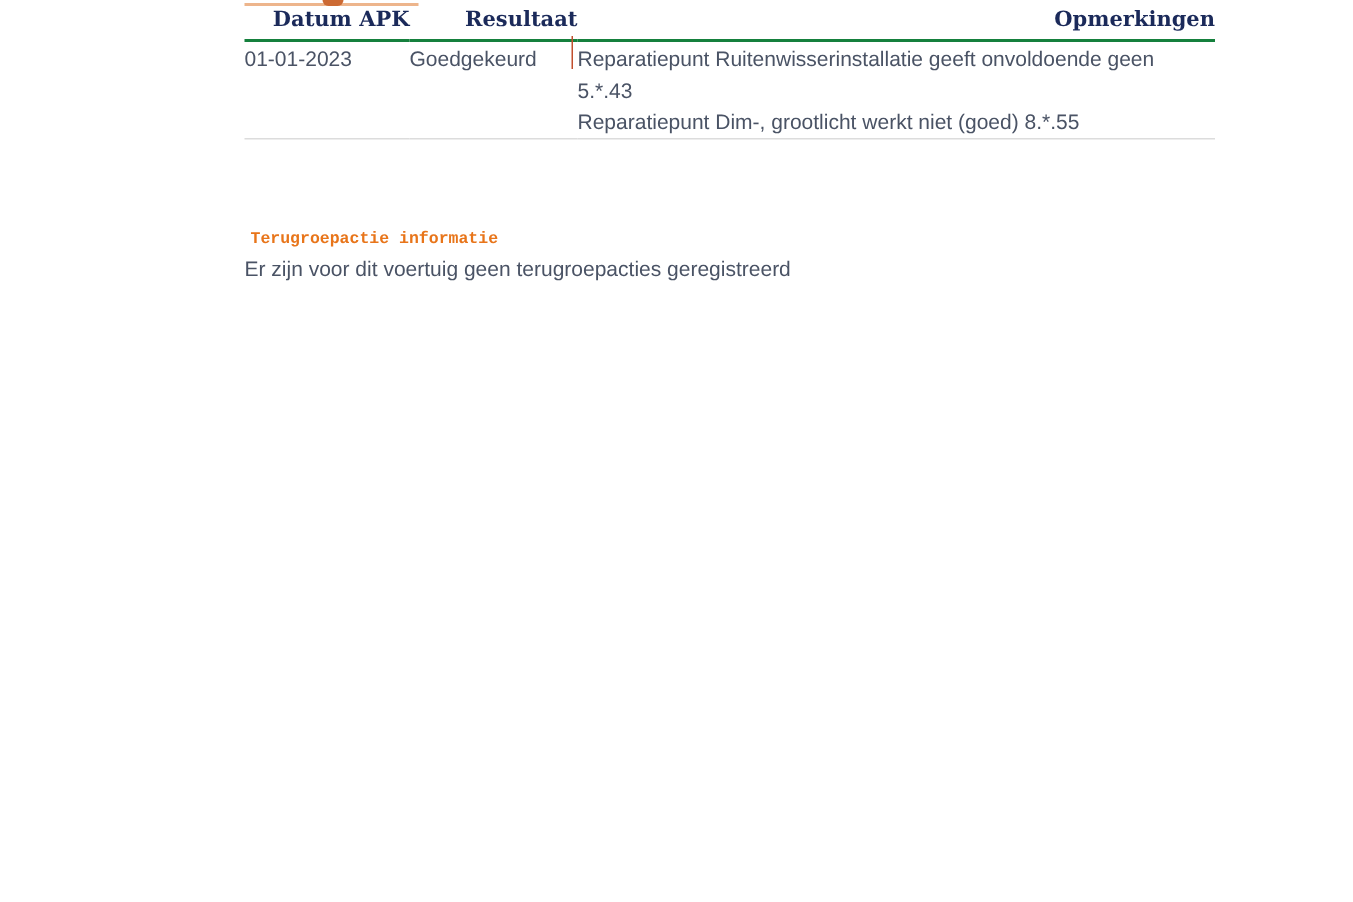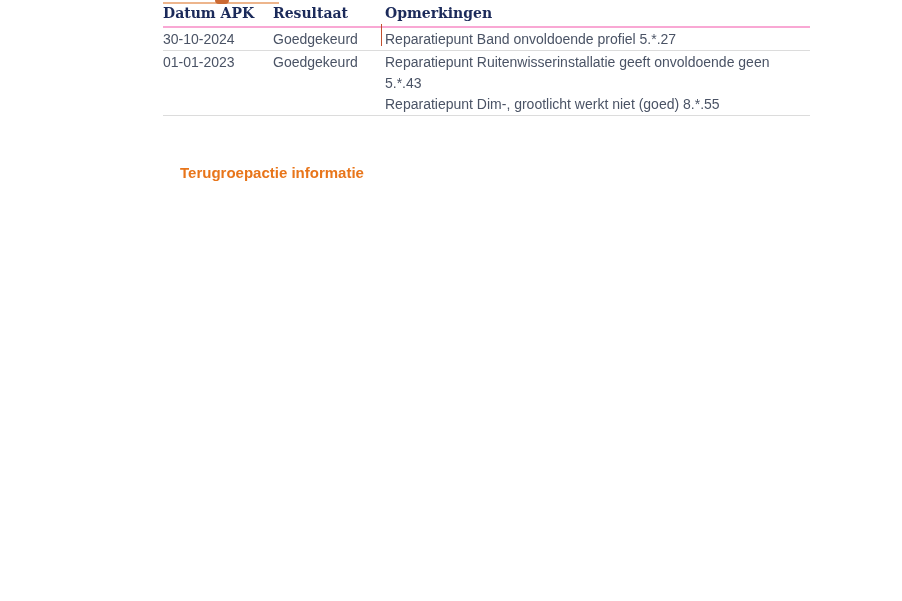--- a/index.html
+++ b/index.html
@@ -47,28 +47,28 @@
   }
   table.apk {
     border-collapse: collapse;
     table-layout: fixed;
     width: 647px;
     margin-top: 6px;
   }
   table.apk col.c1 { width: 110px; }
   table.apk col.c2 { width: 112px; }
   table.apk th {
-    text-align: left;
+    text-align: right;
     font-family: "DejaVu Serif", "Liberation Serif", serif;
     font-weight: bold;
     font-size: 14px;
     line-height: 14px;
     color: #1b2a5a;
     padding: 0 0 6px 0;
-    border-bottom: 2px solid #f9a8d4;
+    border-bottom: 2px solid #15803d;
   }
   table.apk td {
     font-family: "Liberation Sans", sans-serif;
     font-size: 14px;
     line-height: 21px;
     color: #4a5365;
     vertical-align: top;
     padding: 1px 0 0 0;
     border-bottom: 1px solid #dcdcdc;
   }
@@ -79,26 +79,26 @@
     left: 218px;
     top: 24px;
     width: 1px;
     height: 22px;
     background: #c14f2e;
   }
   .recall-heading {
     position: absolute;
     left: 0;
     top: 148px;
-    font-family: Liberation Sans, sans-serif;
+    font-family: Liberation Mono, monospace;
     font-weight: bold;
-    font-size: 15px;
+    font-size: 11px;
     line-height: 16px;
     color: #e8751a;
-    margin: 17px;
+    margin: 4px;
   }
   .recall-body {
     position: absolute;
     left: 0;
     top: 170px;
     font-family: "Liberation Sans", sans-serif;
     font-size: 14px;
     line-height: 18px;
     color: #4a5365;
     margin: 0;
@@ -122,35 +122,29 @@
     </colgroup>
     <thead>
       <tr>
         <th>Datum APK</th>
         <th>Resultaat</th>
         <th>Opmerkingen</th>
       </tr>
     </thead>
     <tbody>
       <tr>
-        <td>30-10-2024</td>
-        <td>Goedgekeurd</td>
-        <td>
-          <span class="opm-line">Reparatiepunt Band onvoldoende profiel 5.*.27</span>
-        </td>
-      </tr>
-      <tr>
         <td>01-01-2023</td>
         <td>Goedgekeurd</td>
         <td>
           <span class="opm-line">Reparatiepunt Ruitenwisserinstallatie geeft onvoldoende geen</span>
           <span class="opm-line">5.*.43</span>
           <span class="opm-line">Reparatiepunt Dim-, grootlicht werkt niet (goed) 8.*.55</span>
         </td>
       </tr>
     </tbody>
   </table>
 
   <div class="cell-border-artifact"></div>
 
   <h2 class="recall-heading">Terugroepactie informatie</h2>
+  <p class="recall-body">Er zijn voor dit voertuig geen terugroepacties geregistreerd</p>
 
 </div>
 
 </body></html>

